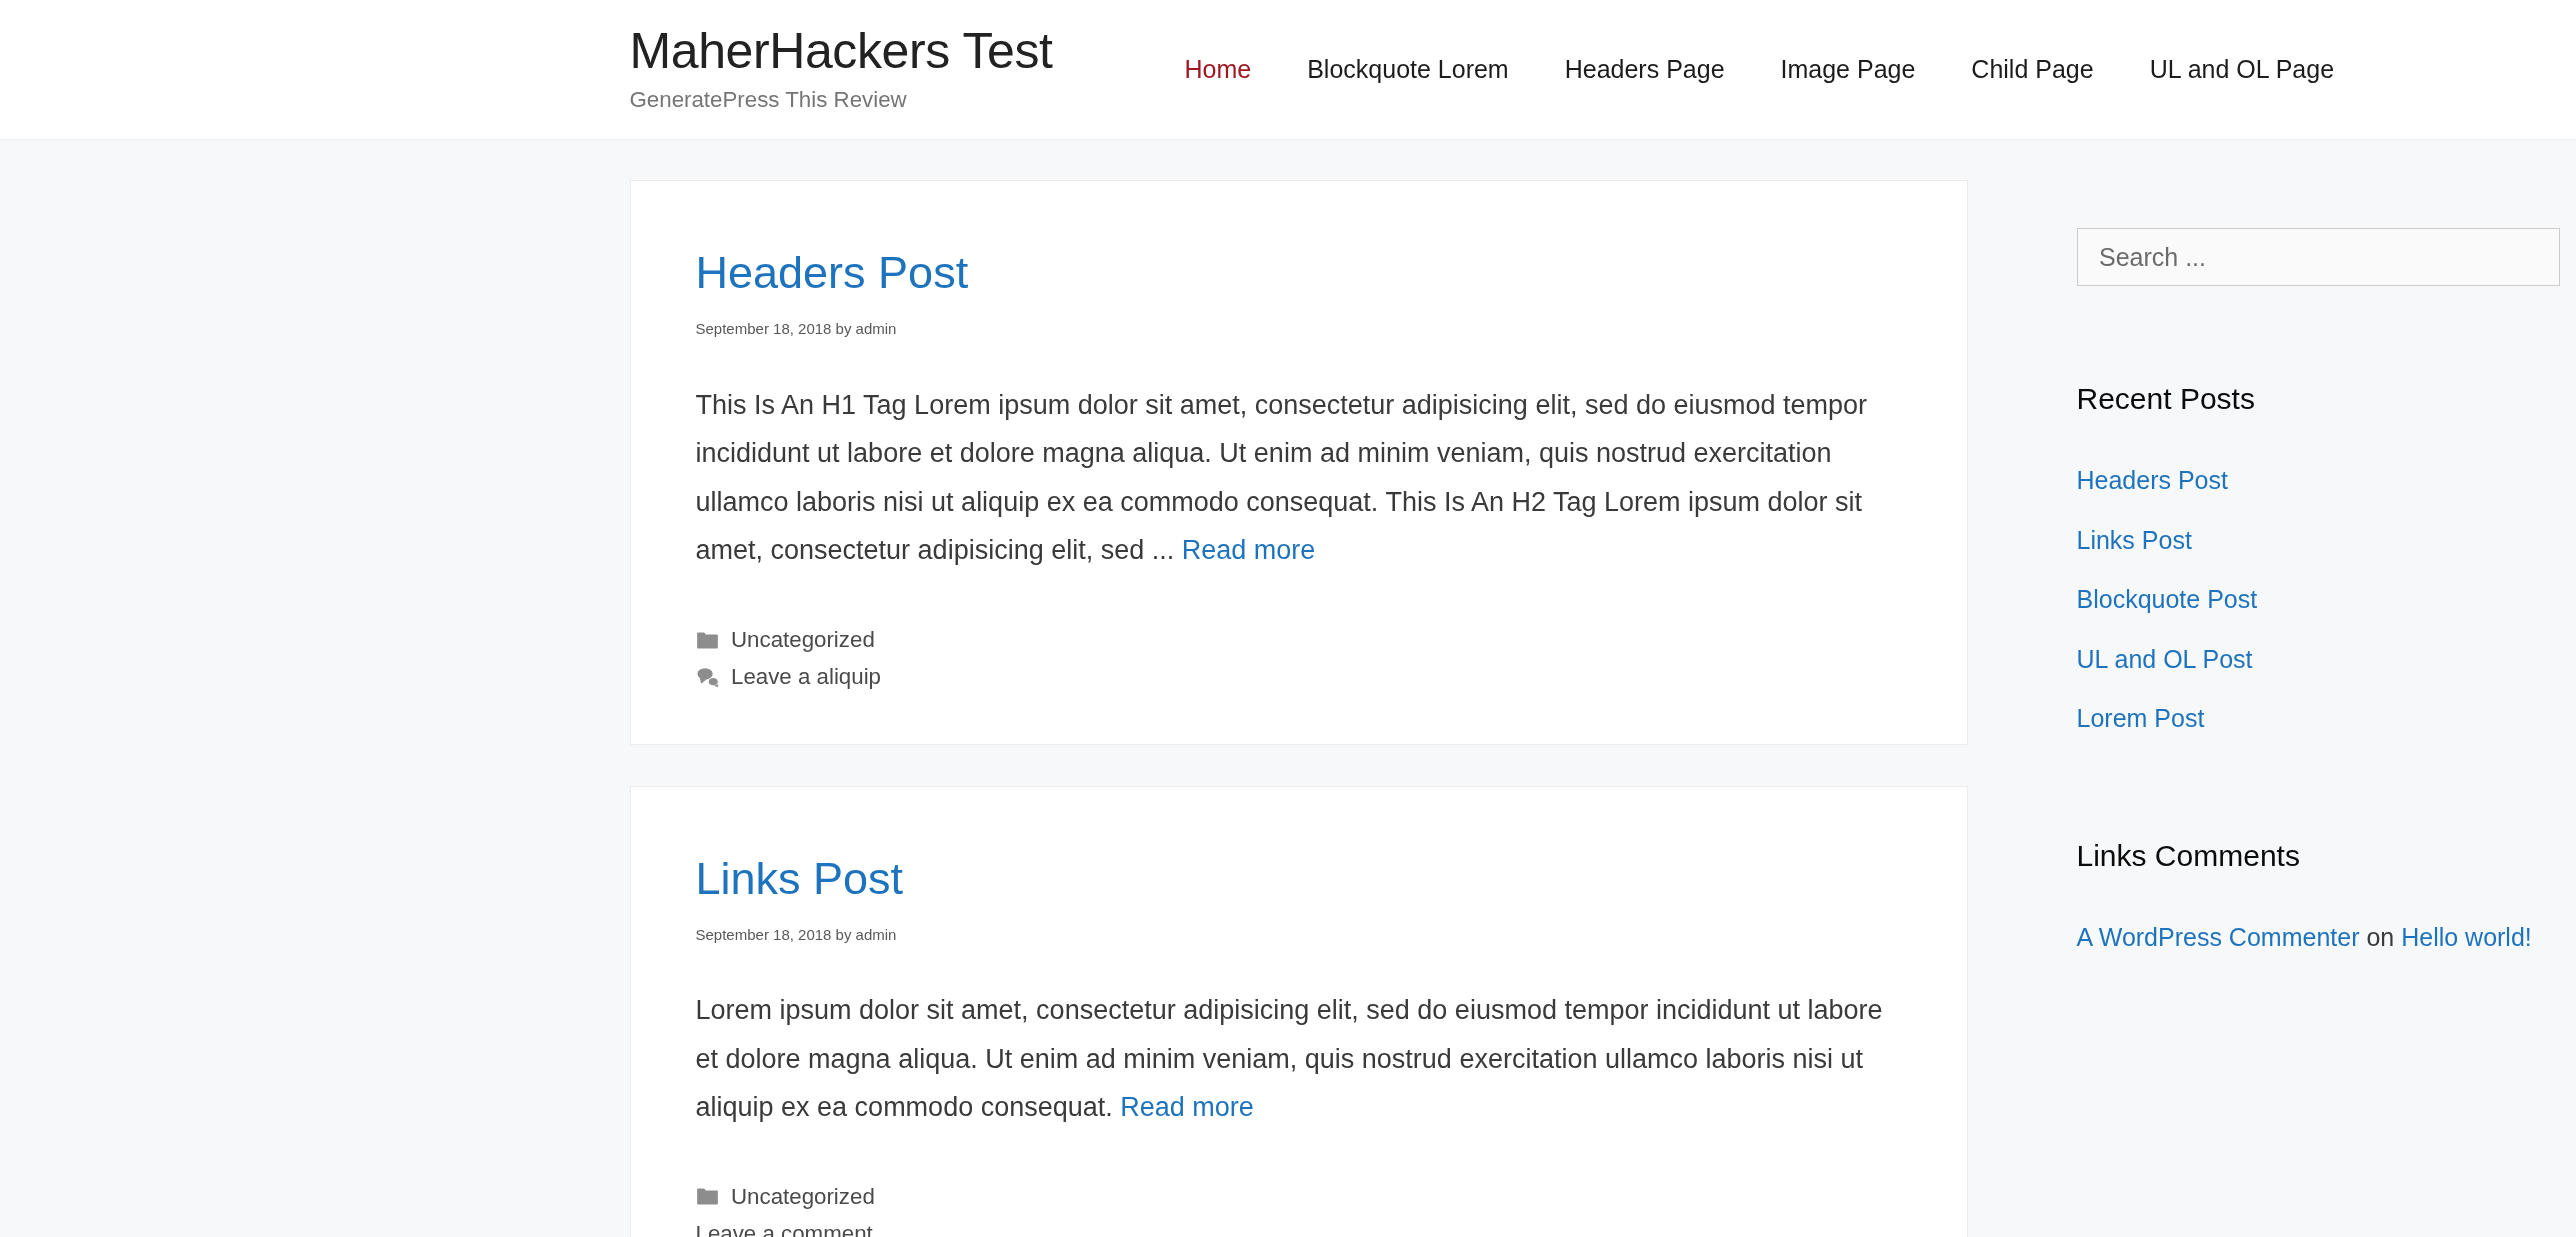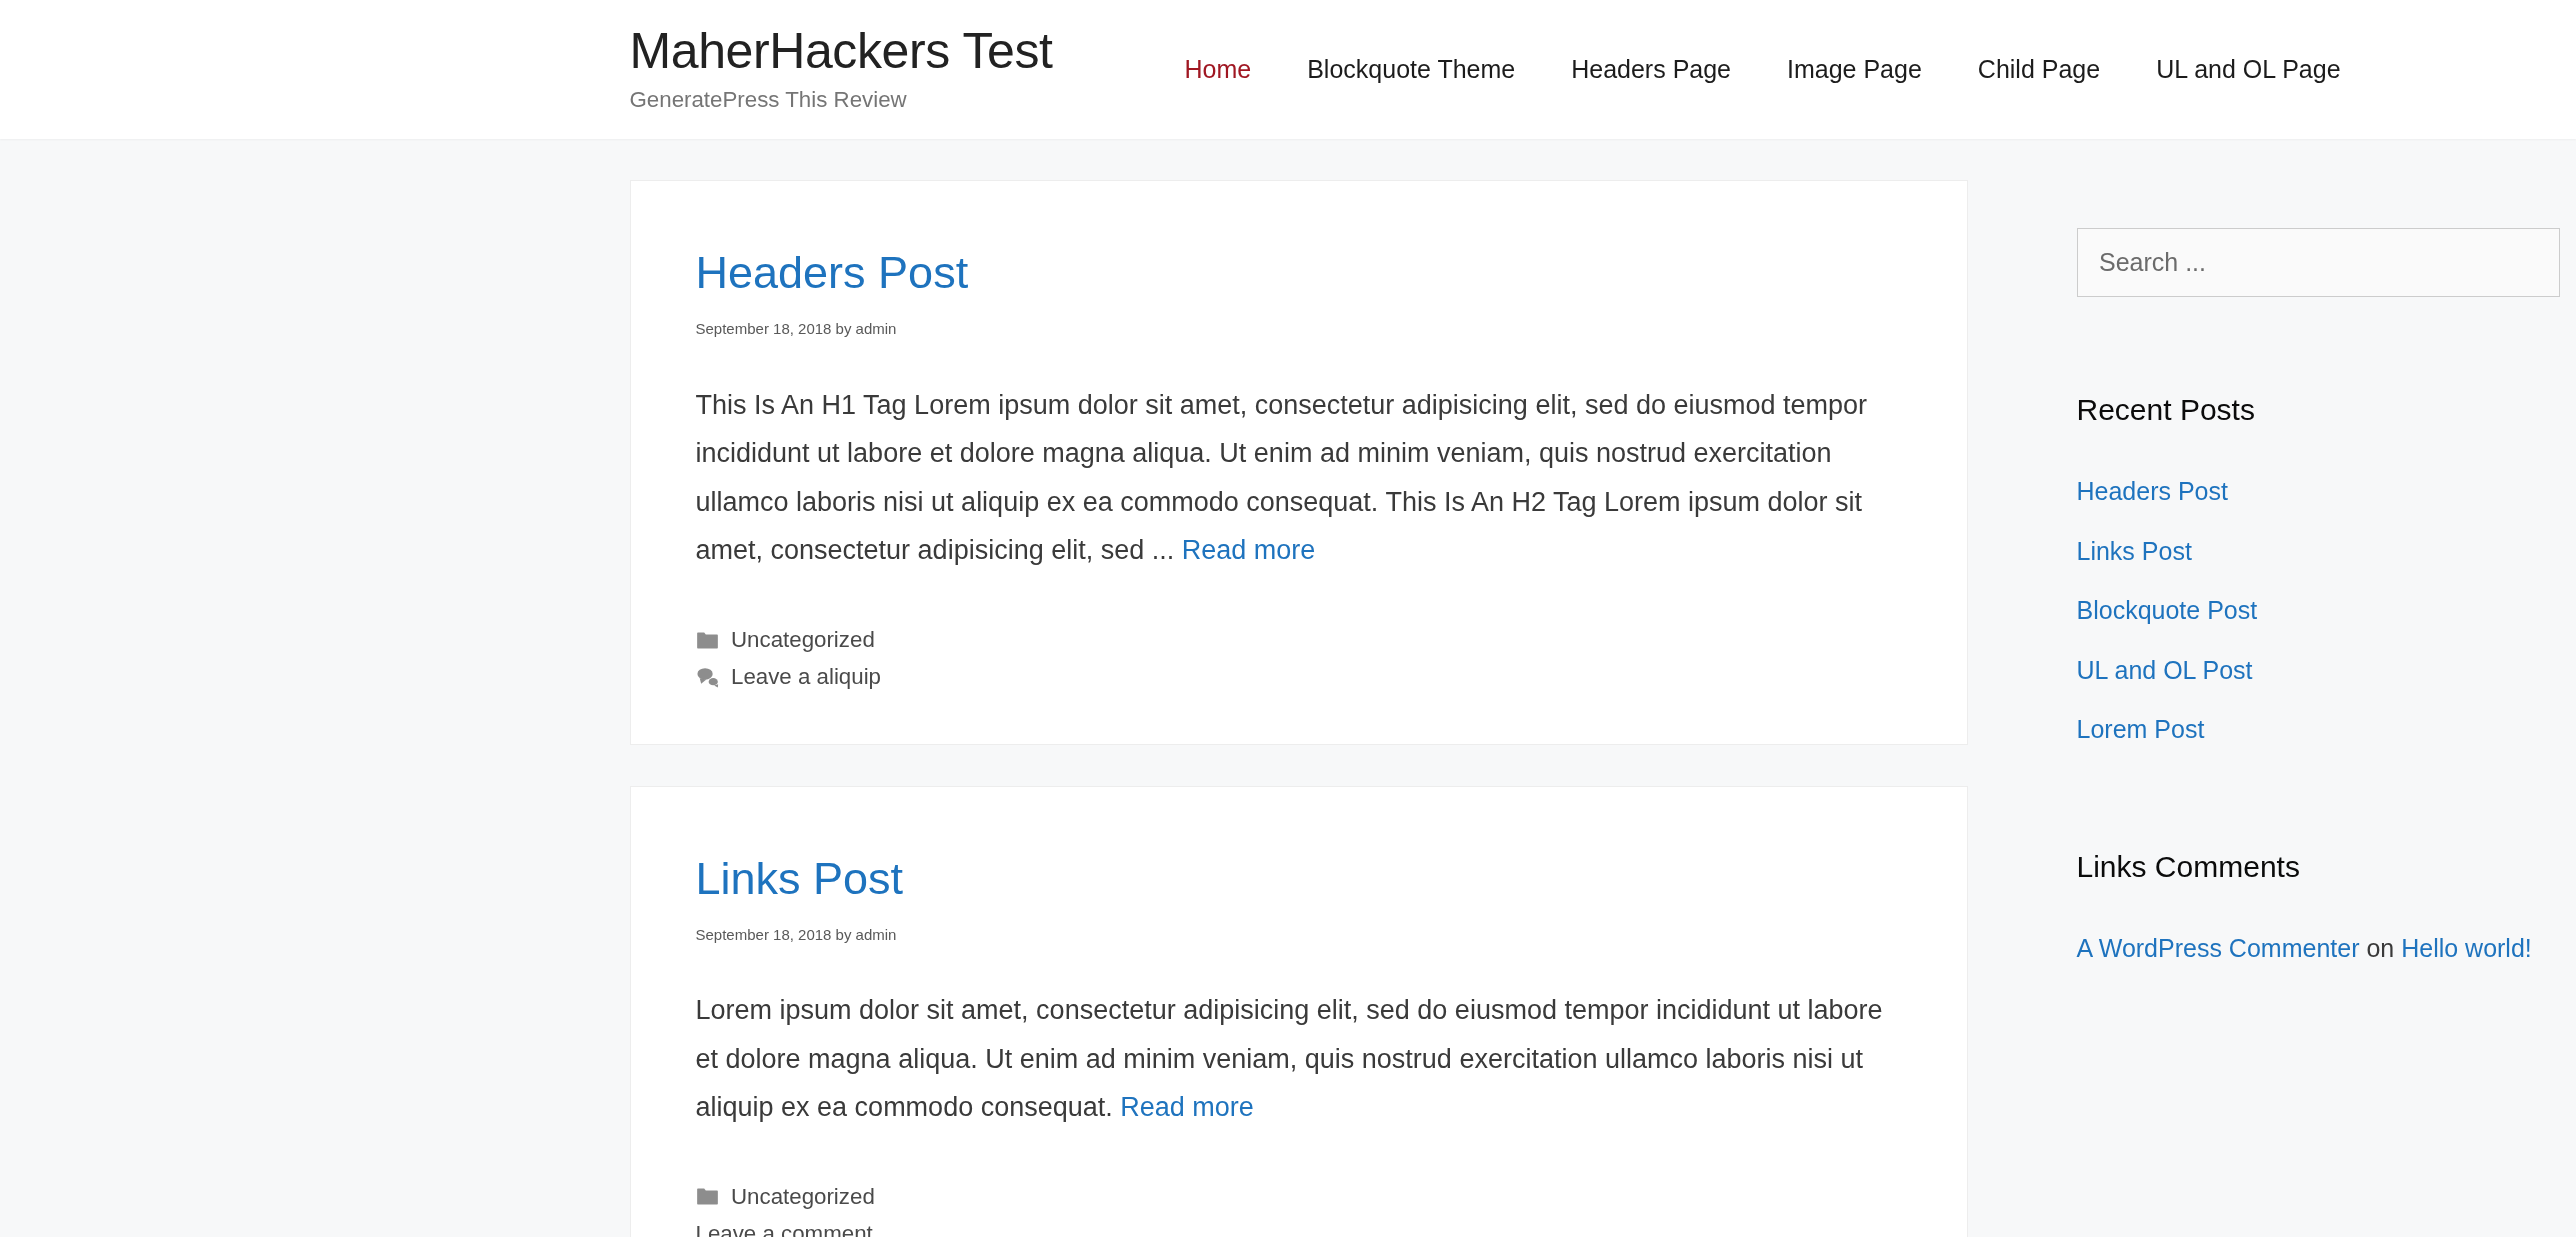--- a/index.html
+++ b/index.html
@@ -150,21 +150,21 @@
     justify-content: center;
   }
   .meta-icon svg { display: block; }
   .footer-link { color: #4a4a4a; text-decoration: none; cursor: pointer; }
 
   
   .widget { margin-bottom: 0; }
   .search-widget { margin-bottom: 95px; }
   .search-field {
     width: 100%;
-    height: 69px;
+    height: 58px;
     border: 0.9px solid #cccccc;
     background: #fafafa;
     padding: 0 21.5px;
     font-size: 25px;
     font-family: "Liberation Sans", sans-serif;
     color: #666666;
     outline: none;
     border-radius: 0;
   }
   .search-field::placeholder { color: #6b6b6b; opacity: 1; }
@@ -201,21 +201,21 @@
 <body>
 
 <header class="site-header">
   <div class="header-inner">
     <div class="branding">
       <div class="site-title">MaherHackers Test</div>
       <div class="site-description">GeneratePress This Review</div>
     </div>
     <nav class="main-nav">
       <a class="nav-item current">Home</a>
-      <a class="nav-item">Blockquote Theme</a>
+      <a class="nav-item">Blockquote Lorem</a>
       <a class="nav-item">Headers Page</a>
       <a class="nav-item">Image Page</a>
       <a class="nav-item">Child Page</a>
       <a class="nav-item">UL and OL Page</a>
     </nav>
   </div>
 </header>
 
 <div class="site-content">
 

